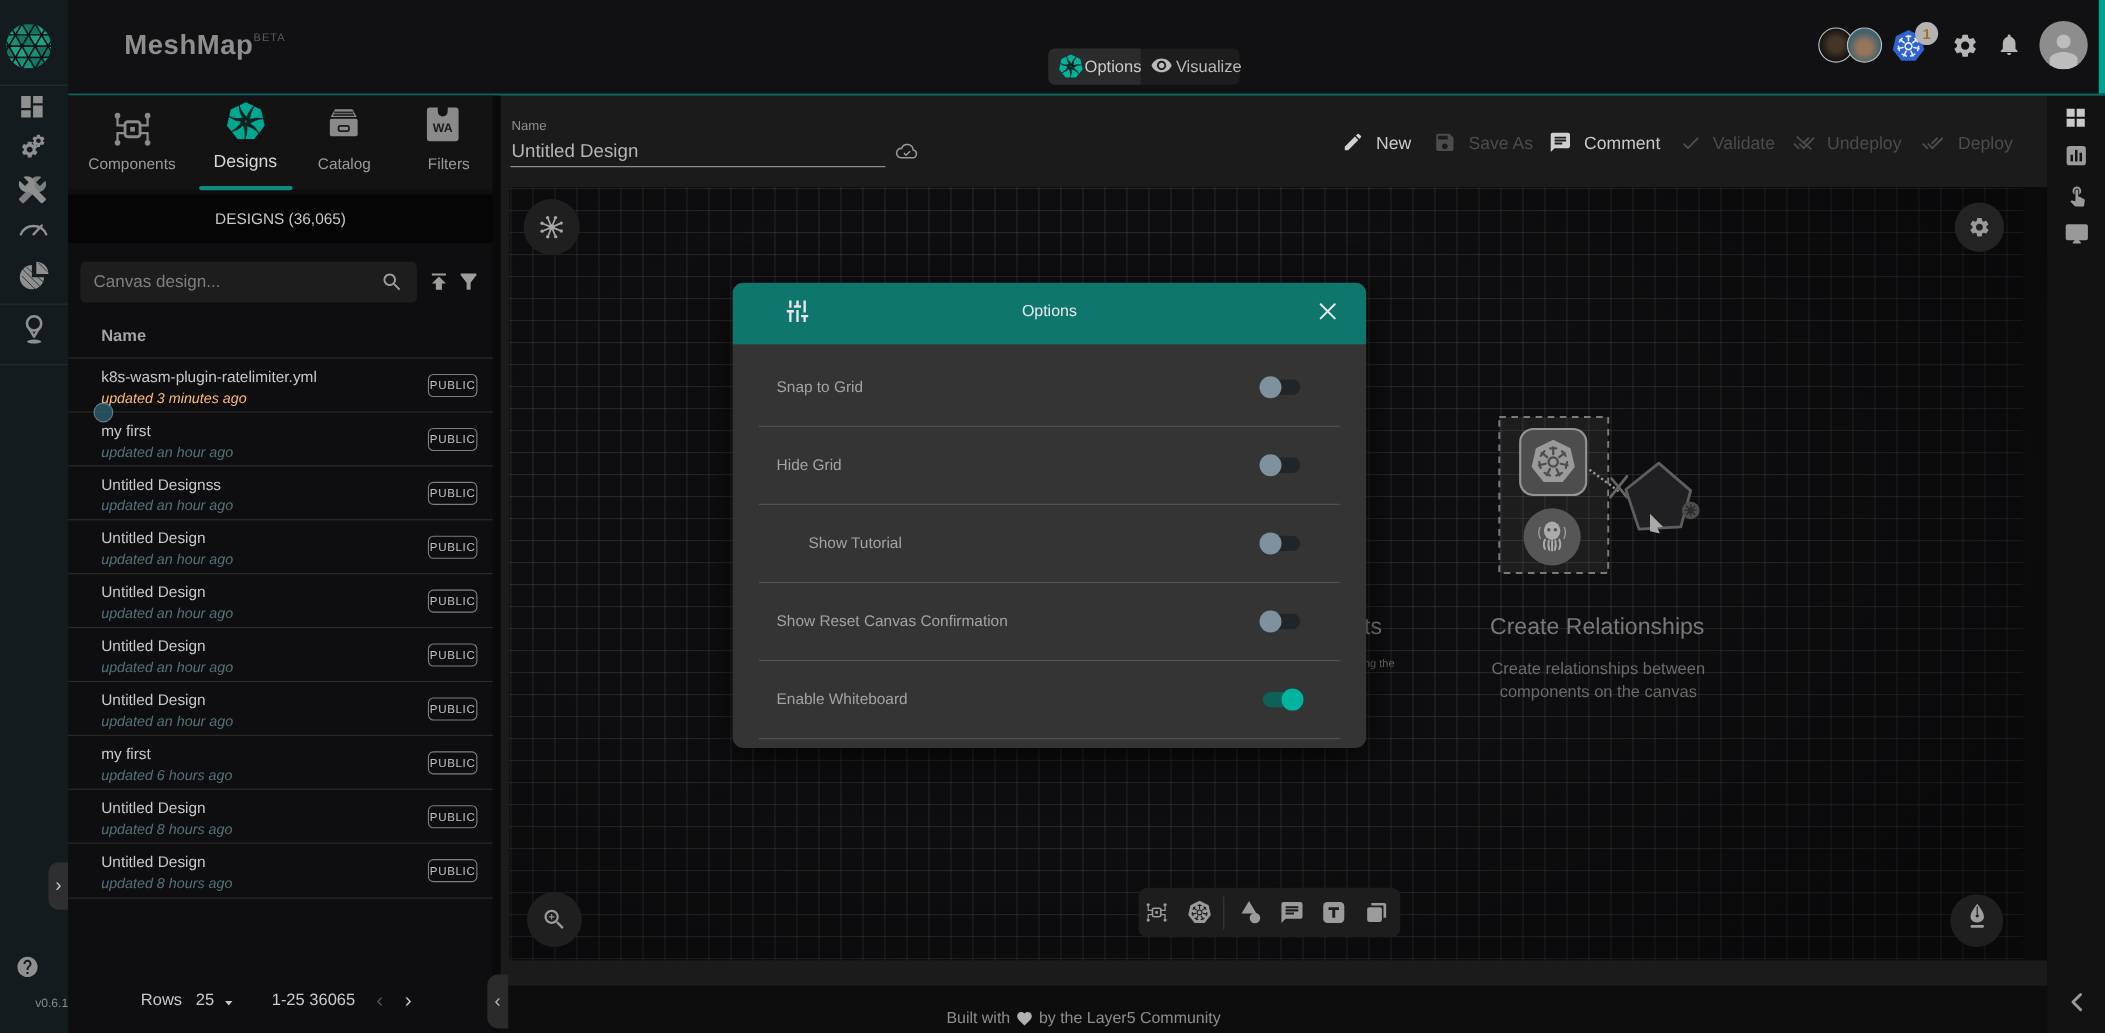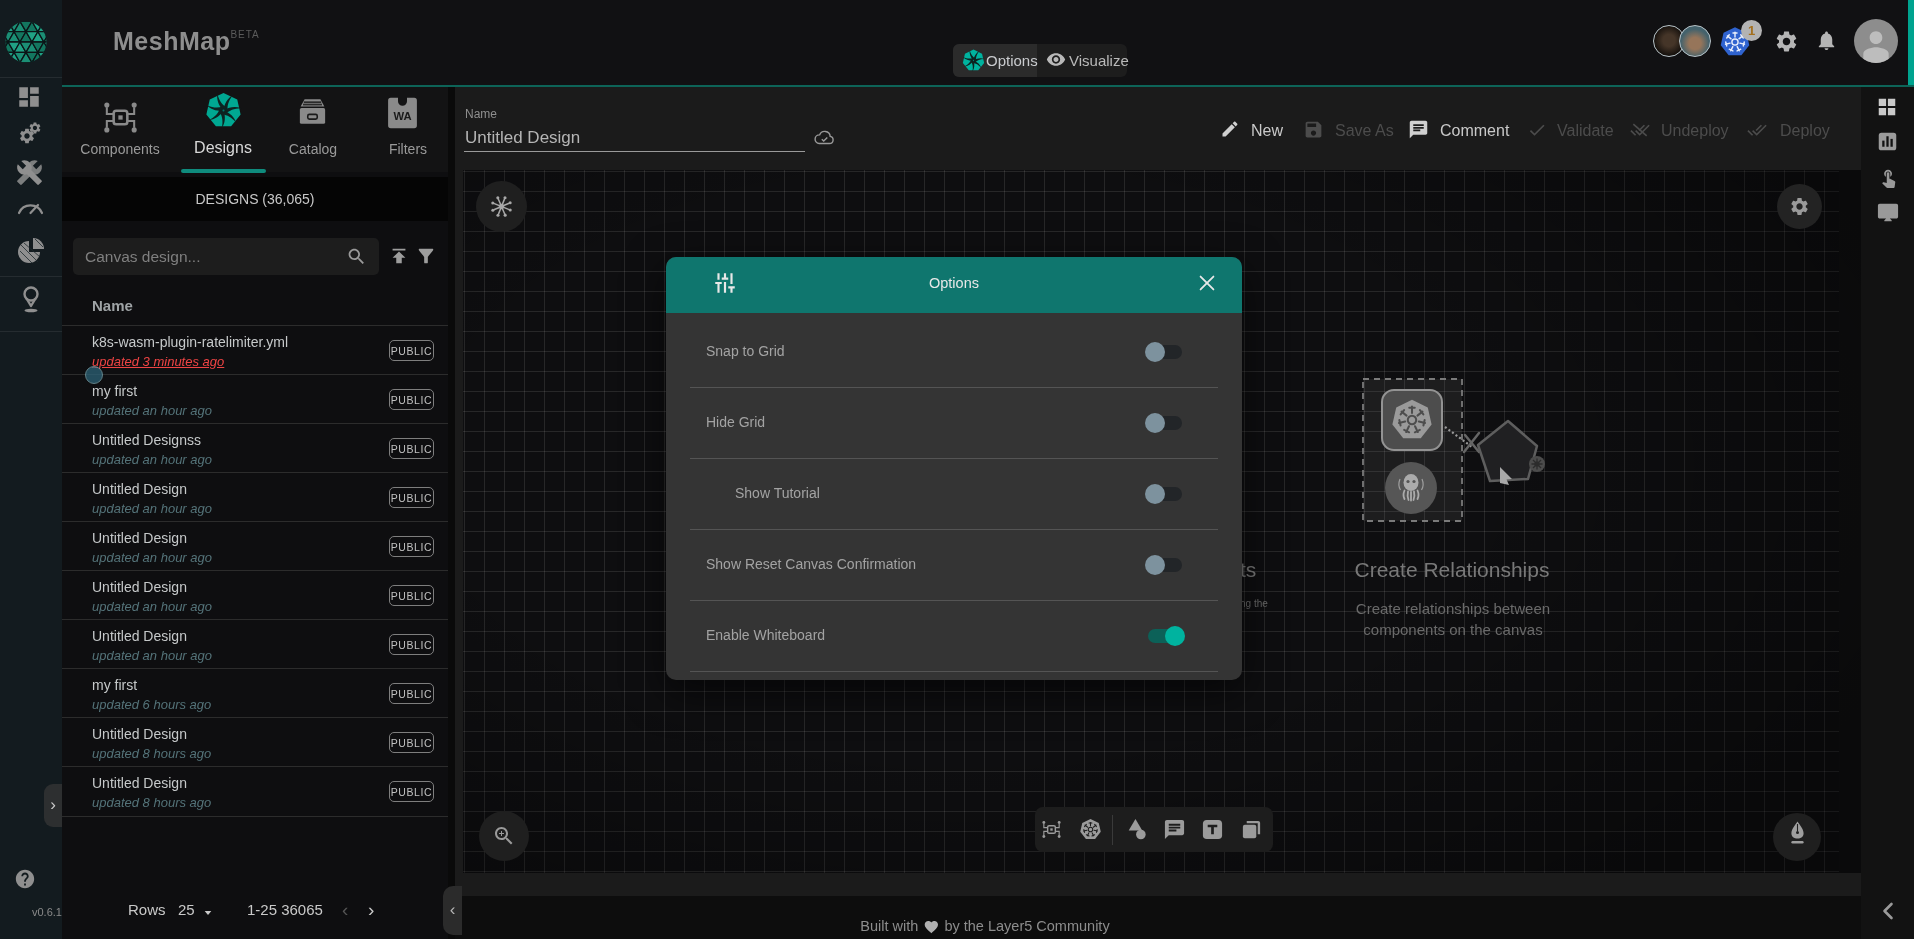--- a/index.html
+++ b/index.html
@@ -264,21 +264,21 @@
       <path fill="#9d9d9d" d="M5 4v2h14V4H5zm0 10h4v6h6v-6h4l-7-7-7 7z"></path>
     </svg></div>
 <div class="abs" style="left:415px;top:245px;"><svg width="22" height="22" viewBox="0 0 24 24">
       <path fill="#9d9d9d" d="M4.25 5.61C6.27 8.2 10 13 10 13v6c0 .55.45 1 1 1h2c.55 0 1-.45 1-1v-6s3.72-4.8 5.74-7.39C20.25 4.95 19.78 4 18.95 4H5.04c-.83 0-1.3.95-.79 1.61z"></path>
     </svg></div>
 
 <div class="abs" style="left:92px;top:297px;color:#9fa4a6;font-size:15px;font-weight:bold;">Name</div>
 <div id="rowsbox">
     <div class="abs" style="left:62px;top:324.5px;width:386px;height:1px;background:#2c2c2c;"></div>
     <div class="abs" style="left:92px;top:333.5px;color:#c6c9ca;font-size:14px;">k8s-wasm-plugin-ratelimiter.yml</div>
-    <div class="abs" style="left:92px;top:353.5px;color:#ef4444;font-size:13px;font-style:italic;text-decoration:underline;">updated 3 minutes ago</div>
+    <div class="abs" style="left:92px;top:353.5px;color:#fdba74;font-size:13px;font-style:italic;">updated 3 minutes ago</div>
     <div class="abs" style="left:389px;top:339.5px;width:45px;height:21px;border:1px solid #7e7e7e;border-radius:5px;color:#c0c0c0;font-size:10.5px;text-align:center;line-height:20px;letter-spacing:0.6px;">PUBLIC</div>
     <div class="abs" style="left:62px;top:373.6px;width:386px;height:1px;background:#2c2c2c;"></div>
     <div class="abs" style="left:92px;top:382.6px;color:#c6c9ca;font-size:14px;">my first</div>
     <div class="abs" style="left:92px;top:402.6px;color:#547379;font-size:13px;font-style:italic;">updated an hour ago</div>
     <div class="abs" style="left:389px;top:388.6px;width:45px;height:21px;border:1px solid #7e7e7e;border-radius:5px;color:#c0c0c0;font-size:10.5px;text-align:center;line-height:20px;letter-spacing:0.6px;">PUBLIC</div>
     <div class="abs" style="left:62px;top:422.70000000000005px;width:386px;height:1px;background:#2c2c2c;"></div>
     <div class="abs" style="left:92px;top:431.7px;color:#c6c9ca;font-size:14px;">Untitled Designss</div>
     <div class="abs" style="left:92px;top:451.7px;color:#547379;font-size:13px;font-style:italic;">updated an hour ago</div>
     <div class="abs" style="left:389px;top:437.7px;width:45px;height:21px;border:1px solid #7e7e7e;border-radius:5px;color:#c0c0c0;font-size:10.5px;text-align:center;line-height:20px;letter-spacing:0.6px;">PUBLIC</div>
     <div class="abs" style="left:62px;top:471.8px;width:386px;height:1px;background:#2c2c2c;"></div>

